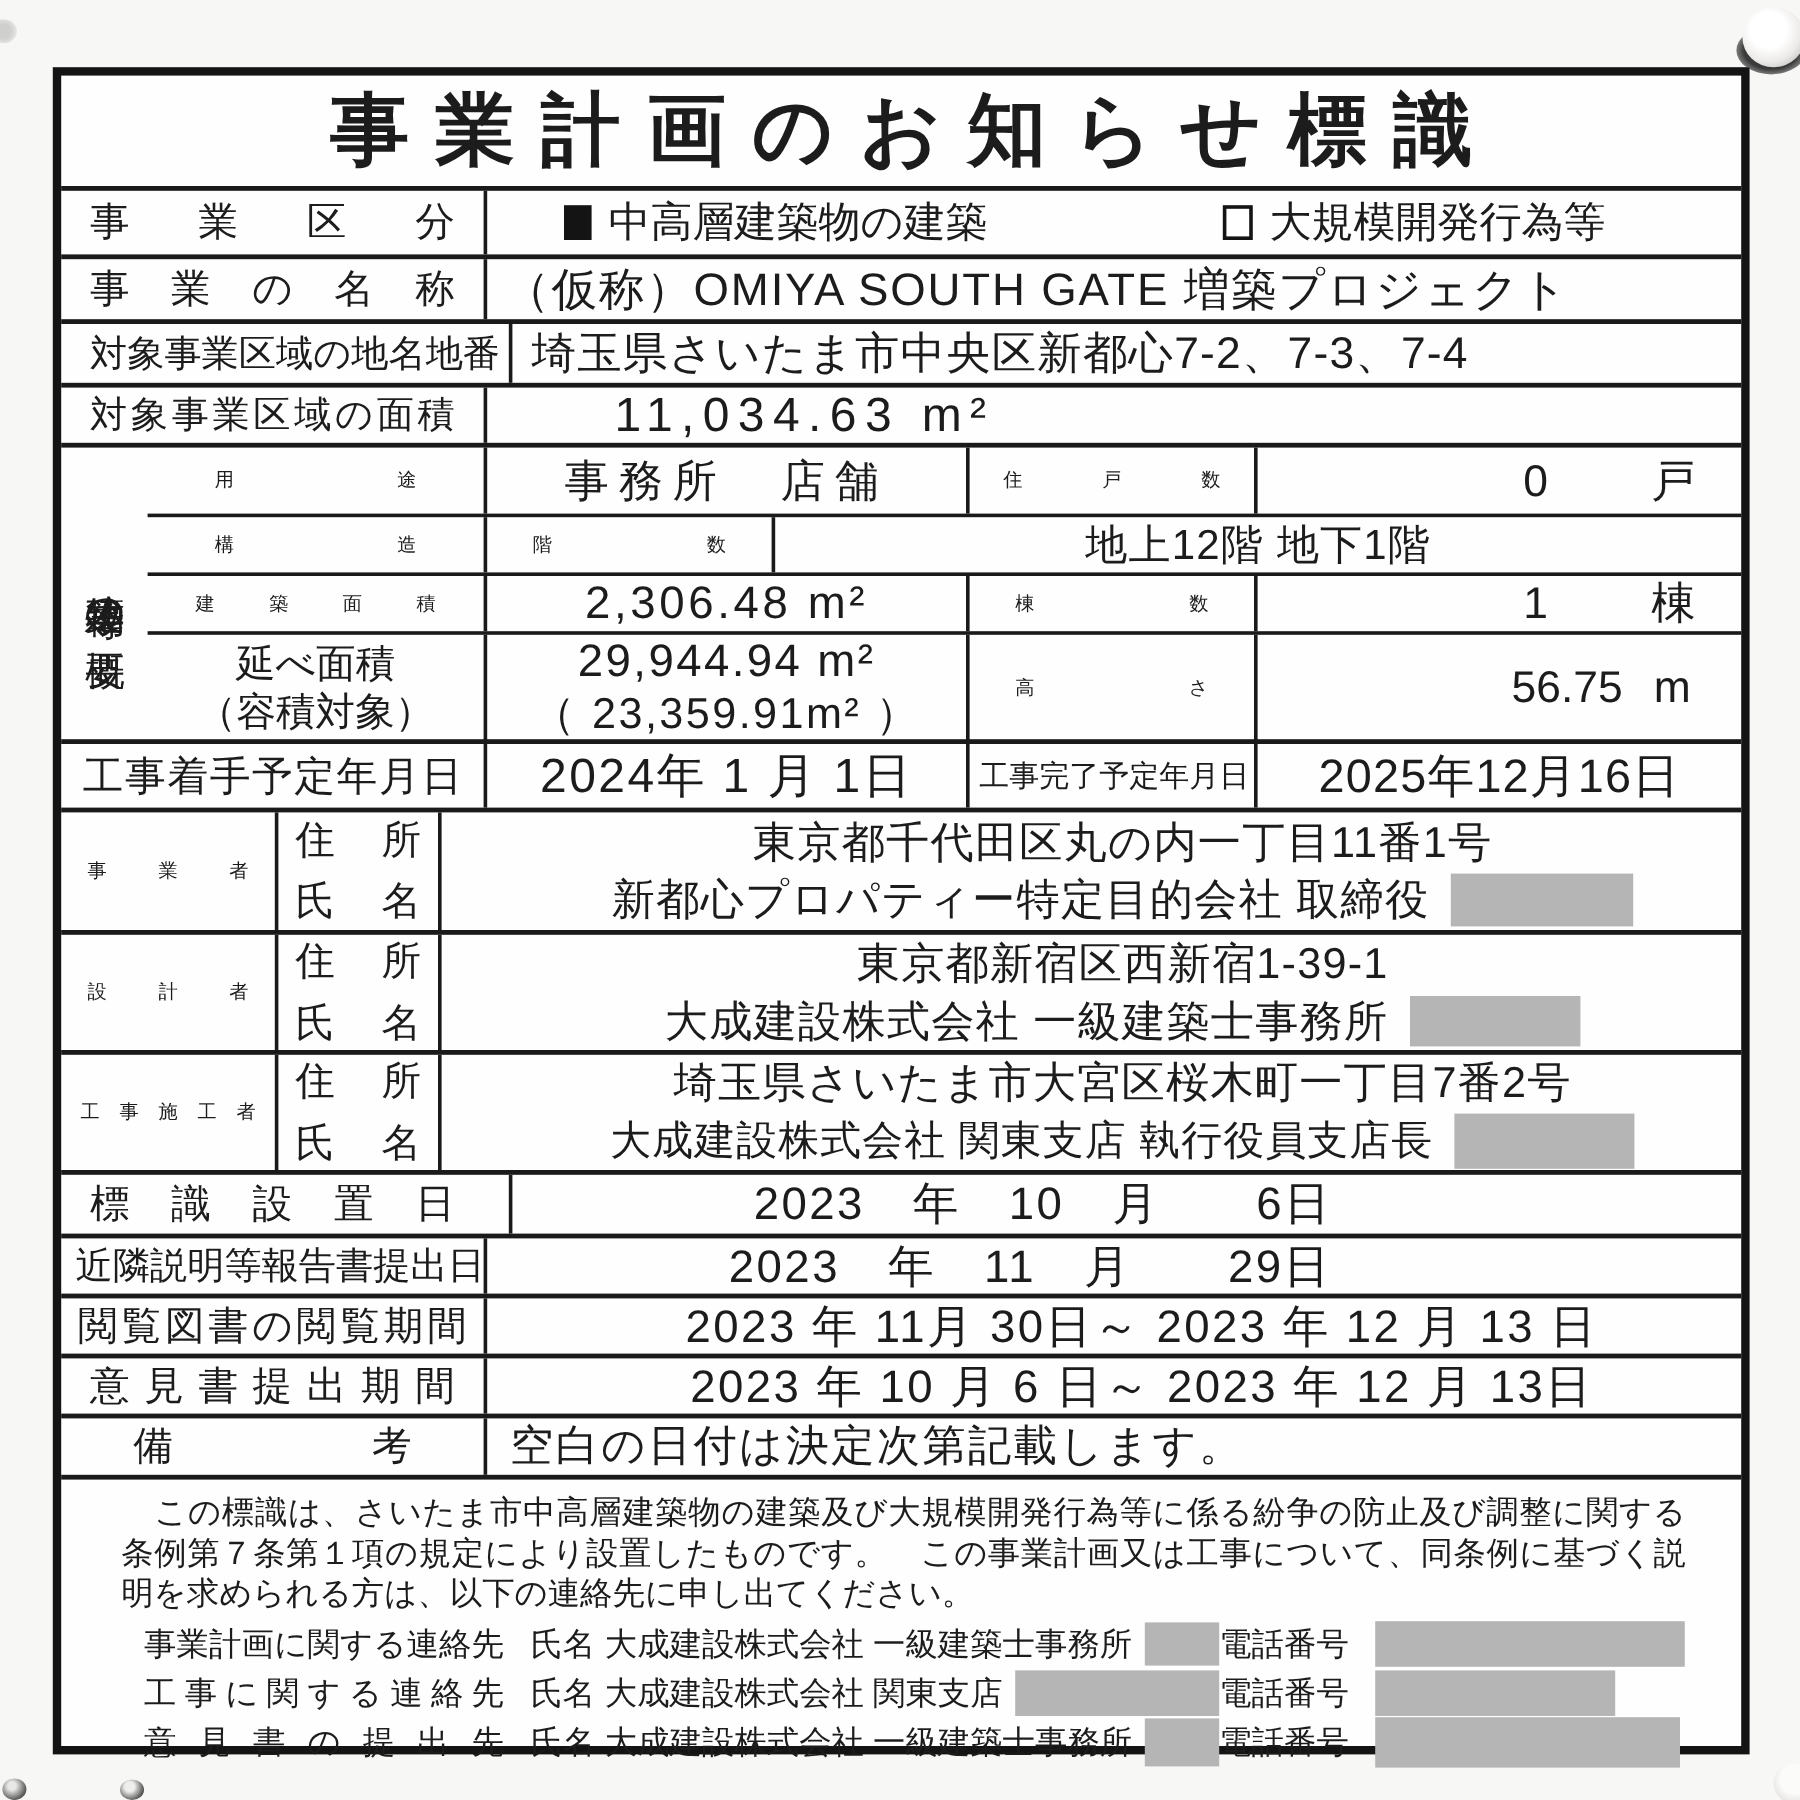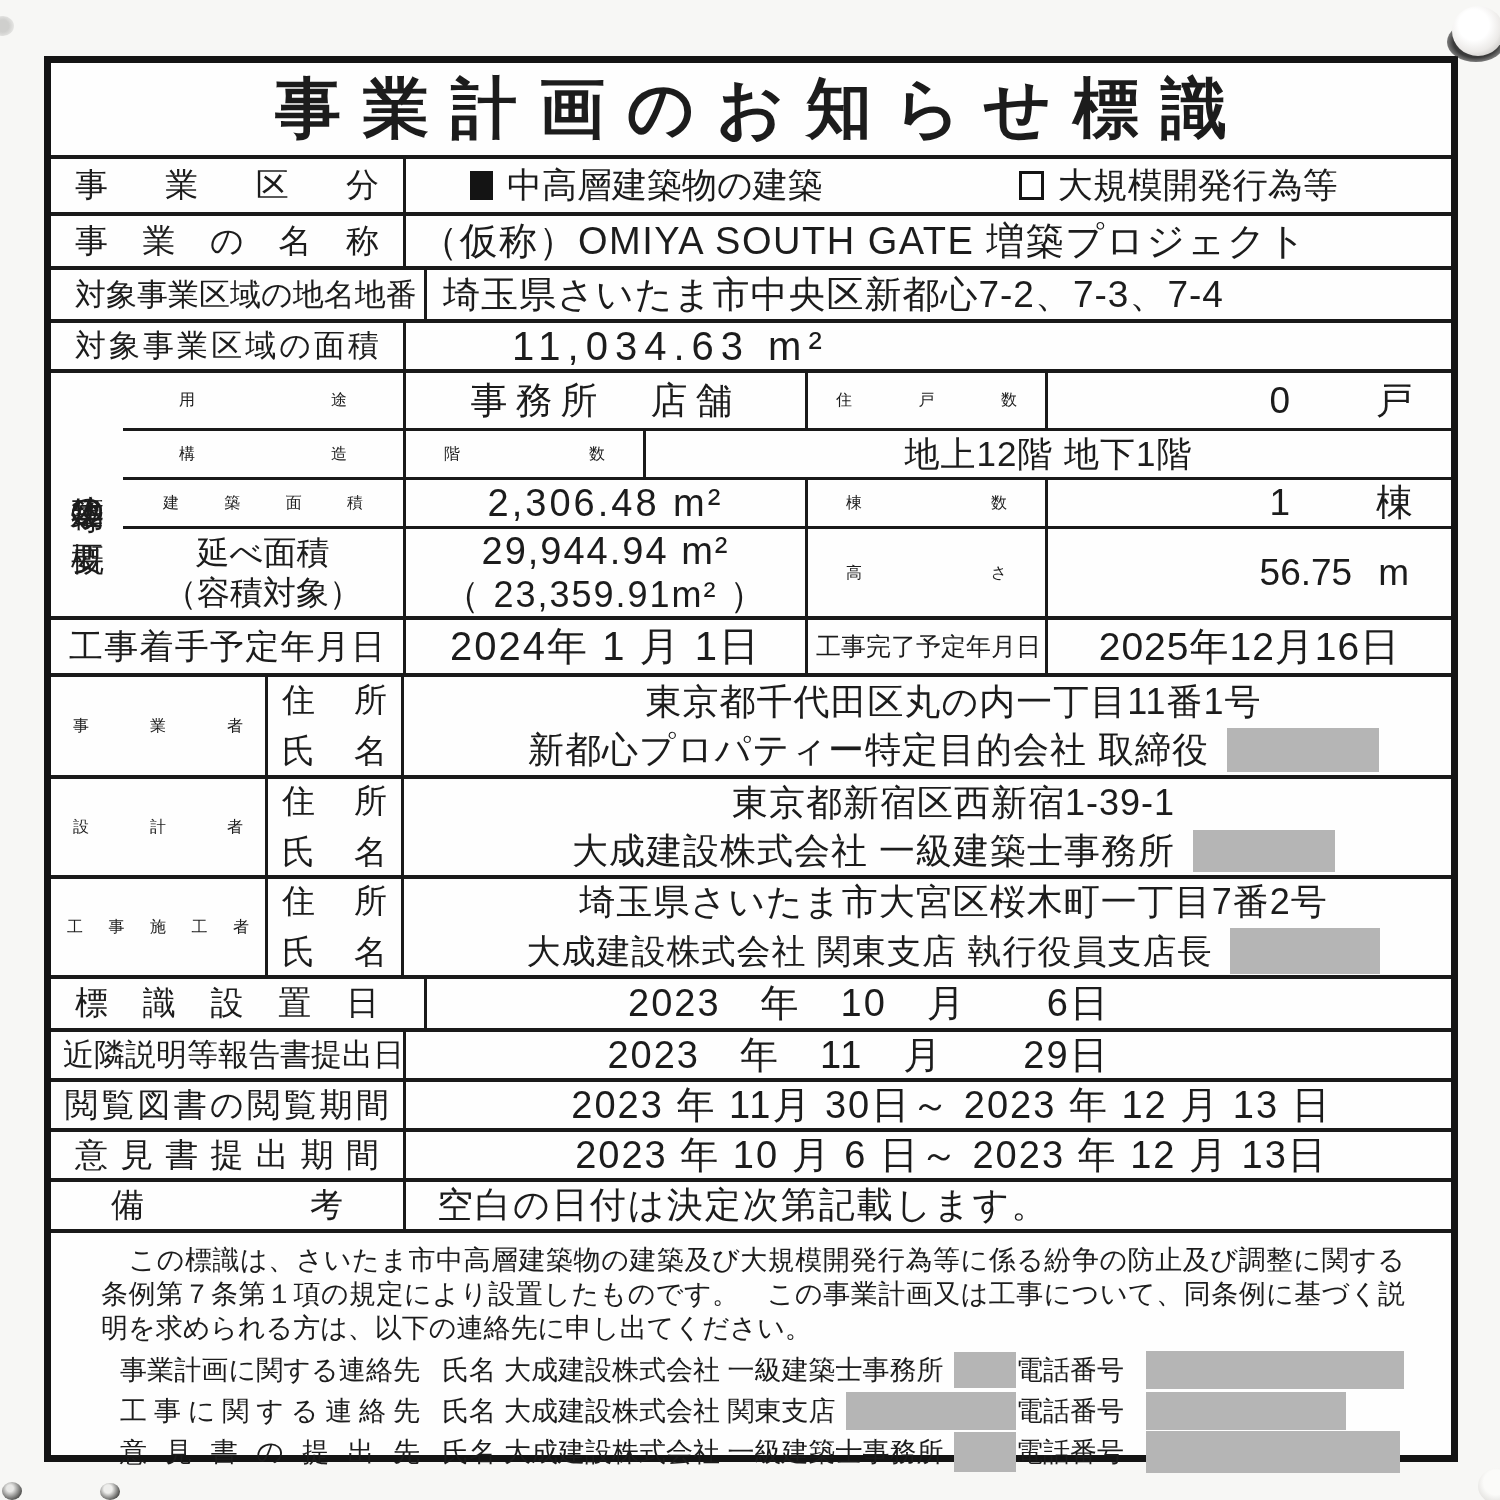--- a/index.html
+++ b/index.html
@@ -56,32 +56,32 @@
   .ov-row.first{border-top:none;}
   .ov-lab{width:280px;padding:0 56px;}
   .ov-val{width:402px;}
   .ov-rlab{width:240px;padding:0 38px;}
   .ov-rlab3{padding:0 28px;}
   .two-line{flex-direction:column;justify-content:center;align-items:center;text-align:center;padding:0;}
   .two-line span{display:block;font-size:33px;line-height:40px;}
   .tl-val span{font-size:38px;line-height:44px;letter-spacing:2px;white-space:nowrap;}
   .tl-val .l2{font-size:36px;}
   
-  .plab{width:214px;padding:0 22px;}
+  .plab{width:178px;padding:0 22px;}
   .sublab{width:136px;flex-direction:column;justify-content:center;padding:0 14px;gap:6px;}
   .sublab span{display:block;width:100%;text-align:justify;text-align-last:justify;font-size:33px;}
   .pcontent{flex:1;flex-direction:column;justify-content:center;align-items:center;padding-left:52px;gap:4px;}
   .pline{display:flex;align-items:center;font-size:36px;letter-spacing:1px;white-space:nowrap;line-height:44px;}
   .redact{display:inline-block;background:#b5b5b5;}
   .pline .redact{margin-left:18px;}
   
   .v-date{justify-content:center;font-size:38px;letter-spacing:2px;white-space:nowrap;}
   .shift-l{padding-right:140px;}
   .shift-r{padding-left:46px;}
-  .v-remarks{font-size:36px;letter-spacing:2px;padding-left:31px;white-space:nowrap;}
+  .v-remarks{font-size:36px;letter-spacing:2px;padding-left:19px;white-space:nowrap;}
   
   .footer{flex:1;display:block;border-top:4px solid #1a1a1a;box-sizing:border-box;padding-top:10px;}
   .notice{margin:0 46px 8px 50px;font-size:27px;line-height:34px;text-align:justify;}
   .c-row{display:flex;align-items:center;height:34px;margin:7px 0 0 69px;font-size:27px;white-space:nowrap;}
   .c-lab{width:300px;display:block;text-align:justify;text-align-last:justify;}
   .c-nml{width:62px;margin-left:22px;}
   .c-nmz{width:512px;display:flex;align-items:center;}
   .c-nmz .redact{margin-left:10px;}
   .c-phl{width:118px;}
   

